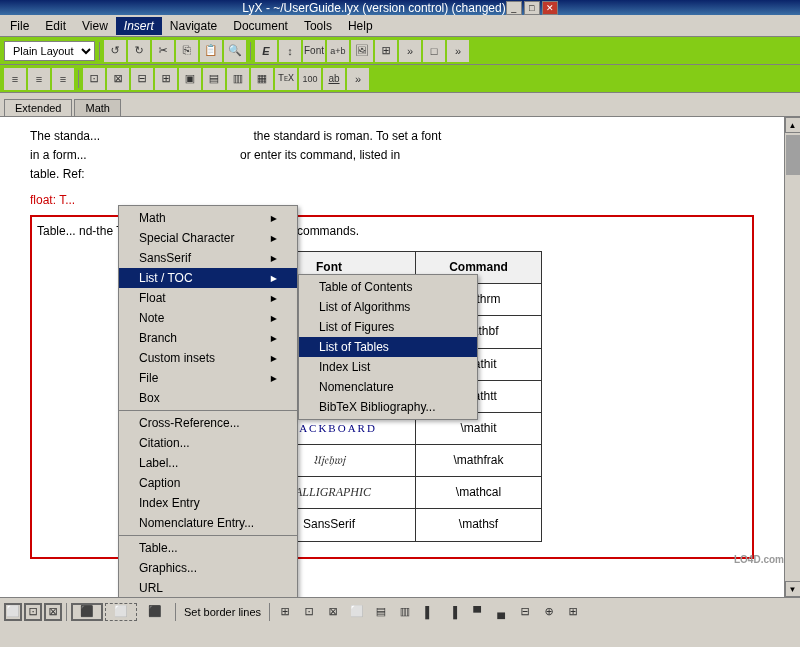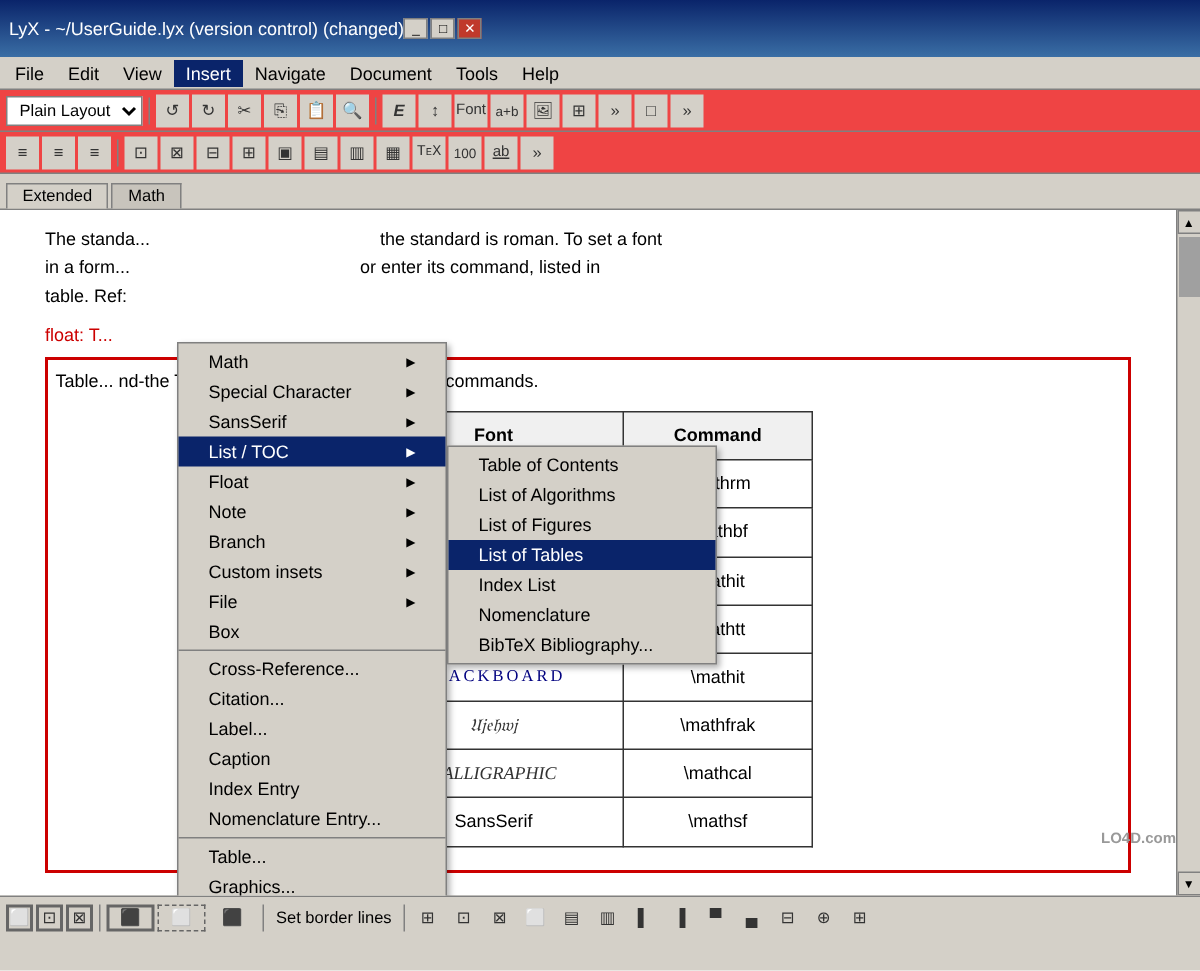--- a/index.html
+++ b/index.html
@@ -13,22 +13,22 @@
       user-select: none;
     }
 
     
     #title-bar {
       background: linear-gradient(to bottom, #0a246a, #3a6ea5);
       color: white;
       padding: 3px 6px;
       display: flex;
       align-items: center;
-      justify-content: flex-start;
-      height: 38px;
+      justify-content: center;
+      height: 15px;
     }
     #title-bar-controls {
       display: flex;
       gap: 2px;
     }
     .title-btn {
       width: 16px;
       height: 14px;
       background: #d4d0c8;
       border: 1px solid #808080;
@@ -54,25 +54,26 @@
       cursor: pointer;
       font-size: 12px;
     }
     .menu-item:hover, .menu-item.active {
       background: #0a246a;
       color: white;
     }
     .menu-item.active {
       background: #0a246a;
       color: white;
+      font-style: italic;
     }
 
     
     .toolbar {
-      background: #ef4444;
+      background: #84cc16;
       border-bottom: 1px solid #808080;
       display: flex;
       align-items: center;
       padding: 2px 4px;
       gap: 2px;
       height: 28px;
     }
     .toolbar-btn {
       width: 22px;
       height: 22px;

